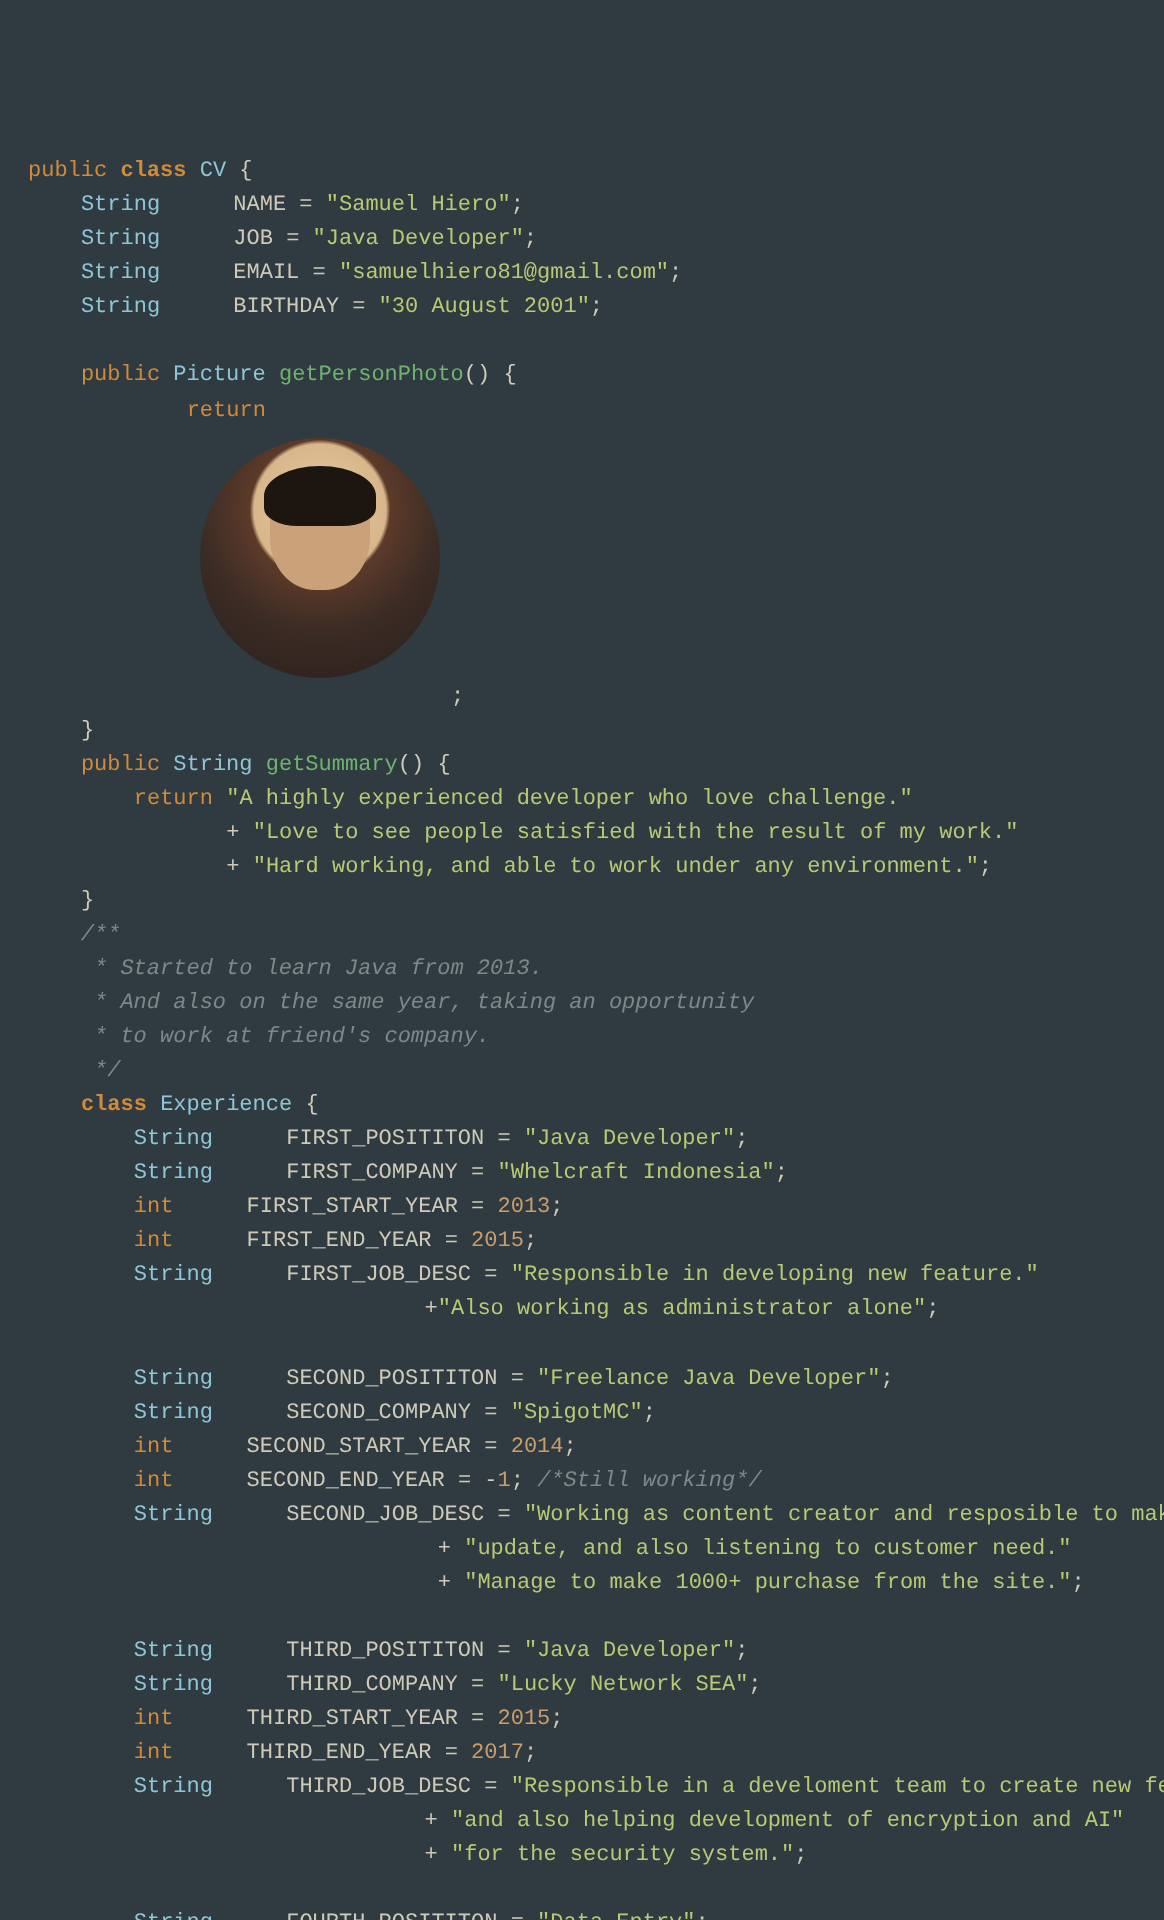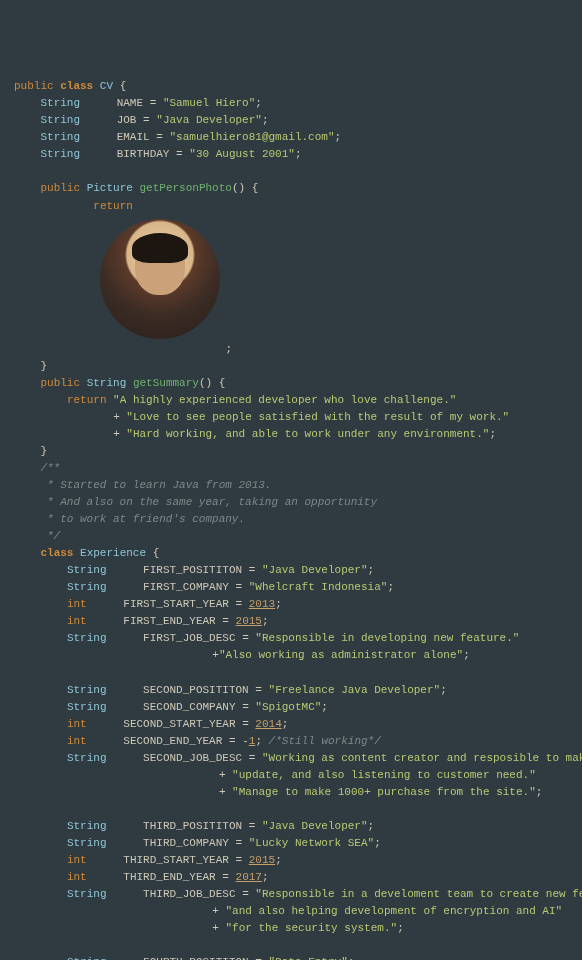--- a/index.html
+++ b/index.html
@@ -16,21 +16,21 @@
     box-sizing: border-box;
   }
   .kw-public { color: #d08a3a; font-family: Liberation Mono, monospace; }
   .kw-class  { color: #d08a3a; font-weight: bold; }
   .kw-int    { color: #d08a3a; text-align: center; }
   .type      { color: #8fc6d7; }
   .varname   { color: #cec9b8; padding-left: 30px; }
   .method    { color: #6fb36f; }
   .punct     { color: #cec9b8; }
   .str       { color: #b9c973; }
-  .num       { color: #c99e6a; text-decoration: underline; }
+  .num       { color: #c99e6a; }
   .cmt       { color: #7a8a8a; font-style: italic; }
   .photo-wrap {
     display: inline-block;
     vertical-align: top;
     margin-left: 86px;
     margin-top: 4px;
     margin-bottom: 2px;
   }
   .photo {
     width: 120px;

